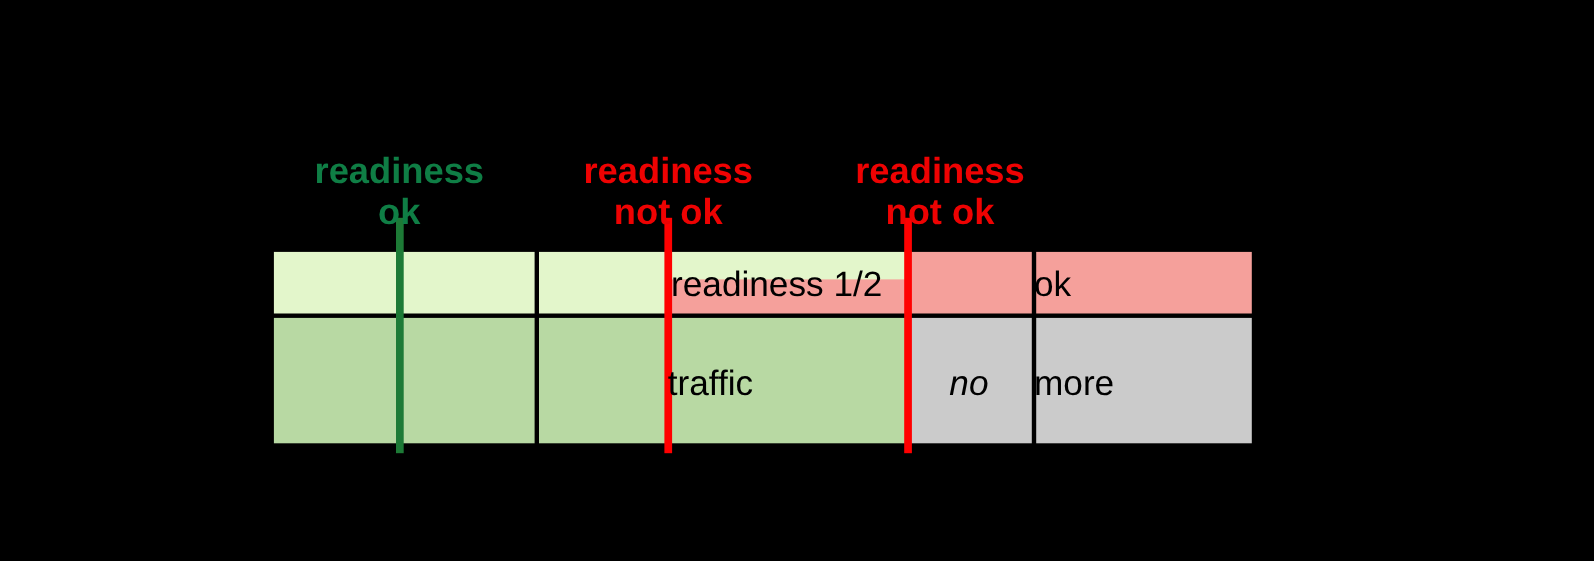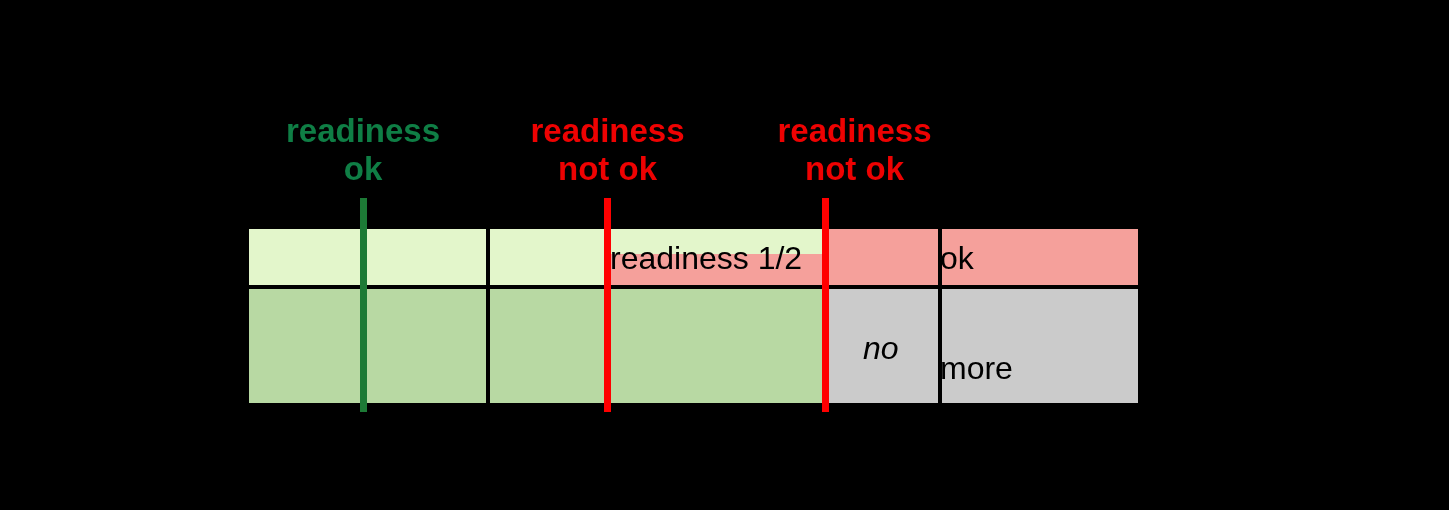--- a/index.html
+++ b/index.html
@@ -6,21 +6,21 @@
   #stage{
     position:relative;width:1449px;height:510px;background:#000000;
     font-family:"Liberation Sans",sans-serif;overflow:hidden;
   }
   .cell{position:absolute;}
   .border{position:absolute;background:#000000;}
   .vline{position:absolute;}
   .txt{position:absolute;text-align:left;white-space:nowrap;}
   .black{color:#000000;}
   .cellTxt{font-size:32px;color:#000;}
-  .markerLbl{font-weight:bold;font-size:33px;line-height:38px;text-align:center;}
+  .markerLbl{font-weight:bold;font-size:33px;line-height:38px;text-align:center;margin-top:24px;}
   .ann{line-height:40px;font-size:30px;}
   .c-lightgreen{background:#e3f6cb;}
   .c-green{background:#b8d9a3;}
   .c-pink{background:#f5a09b;}
   .c-gray{background:#cbcbcb;}
 </style>
 </head>
 <body>
 
 <div id="stage">
@@ -60,22 +60,23 @@
     <div>readiness</div>
     <div>not ok</div>
   </div>
   <div class="txt markerLbl" style="left:762px;top:112px;width:185px;color:#ee0202;">
     <div>readiness</div>
     <div>not ok</div>
   </div>
 
   <div class="txt cellTxt" style="left:610px;top:240px;width:212px;">readiness 1/2</div>
   <div class="txt cellTxt" style="left:940px;top:240px;width:200px;">ok</div>
+  <div class="txt cellTxt" style="left:607px;top:330px;width:218px;">traffic</div>
   <div class="txt cellTxt" style="left:863px;top:330px;width:115px;font-style:italic;">no</div>
-  <div class="txt cellTxt" style="left:940px;top:350px;width:200px;">more</div>
+  <div class="txt cellTxt" style="left:940px;top:330px;width:200px;">more</div>
 
   <div class="txt black" style="left:20px;top:230px;width:200px;font-size:28px;">readiness probe</div>
   <div class="txt black" style="left:20px;top:298px;width:215px;font-size:28px;line-height:36px;">
     <div>traffic via</div>
     <div>Service</div>
   </div>
 
   <div class="txt black ann" style="left:845px;top:8px;width:310px;">
     <div>removed from</div>
     <div>service endpoints</div>

